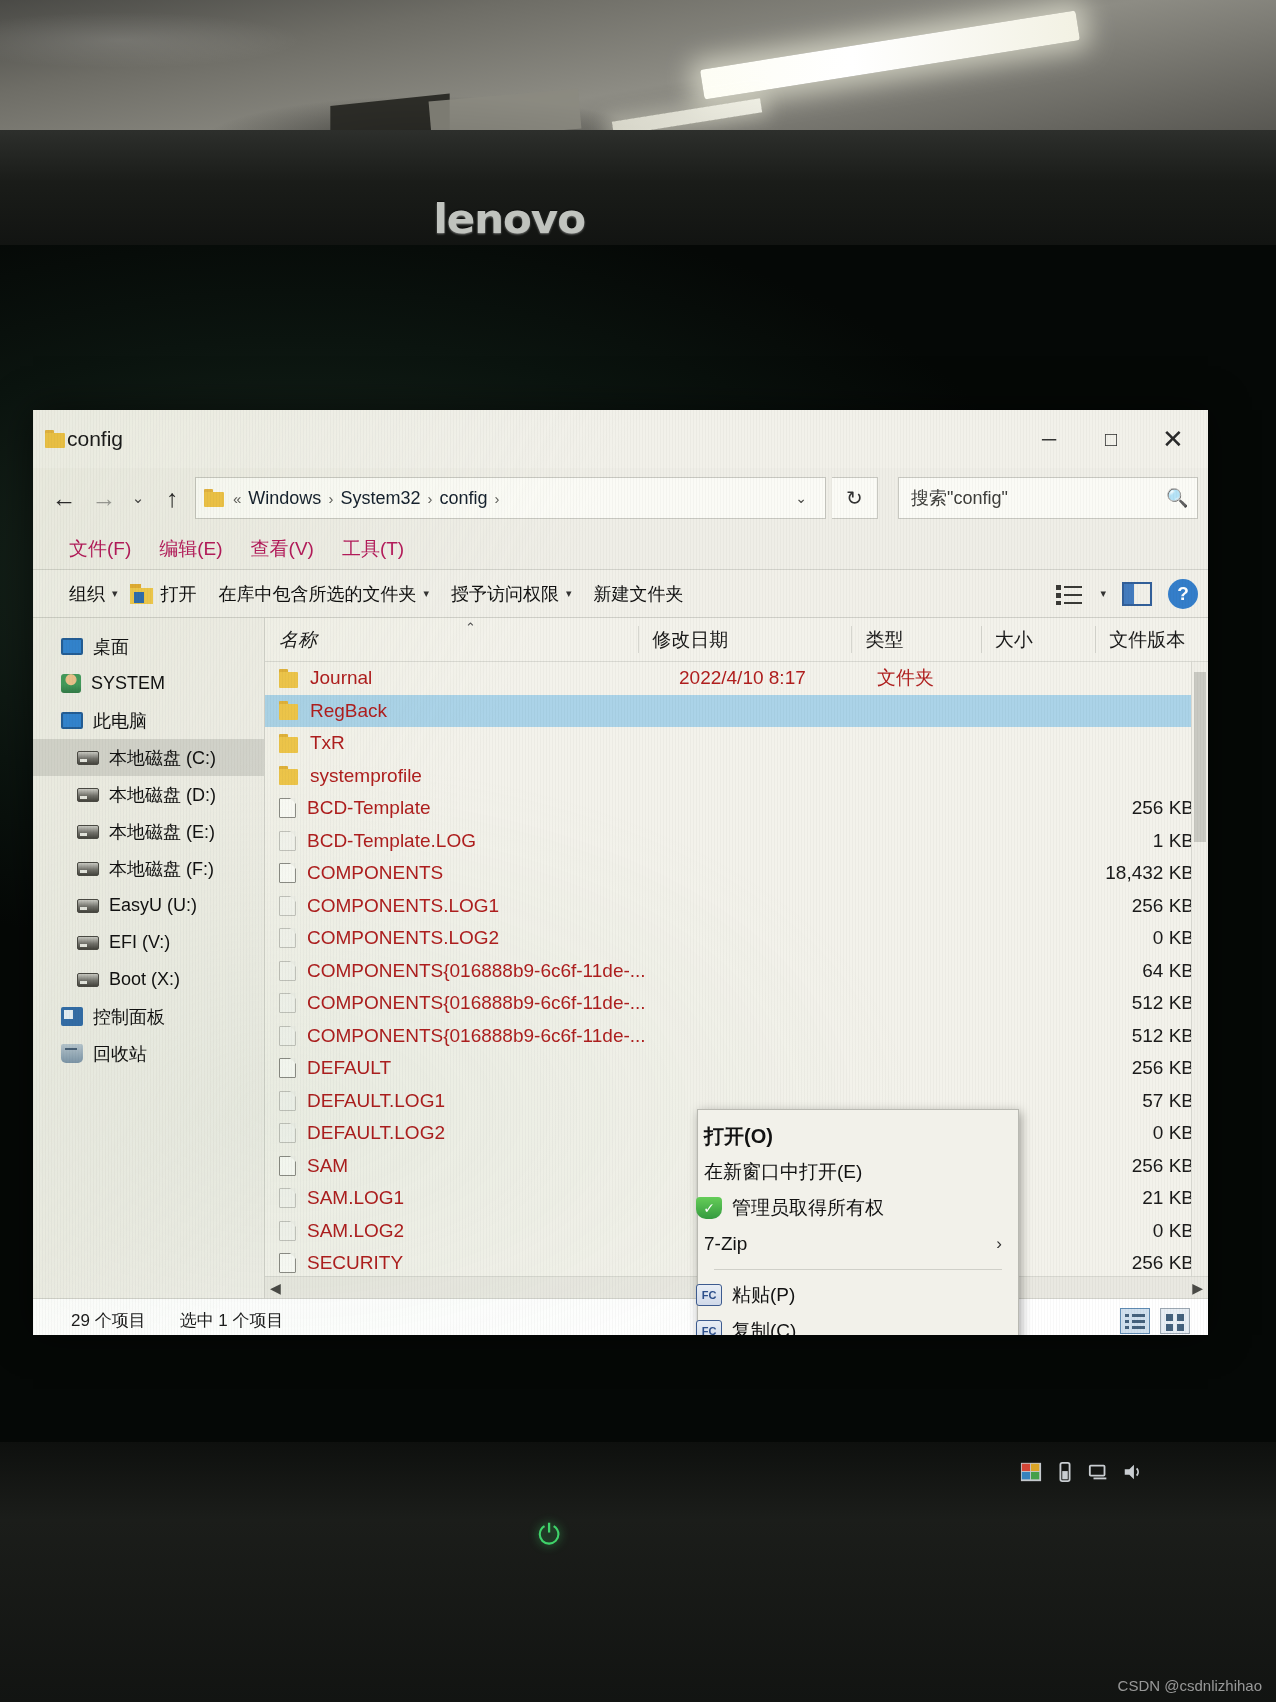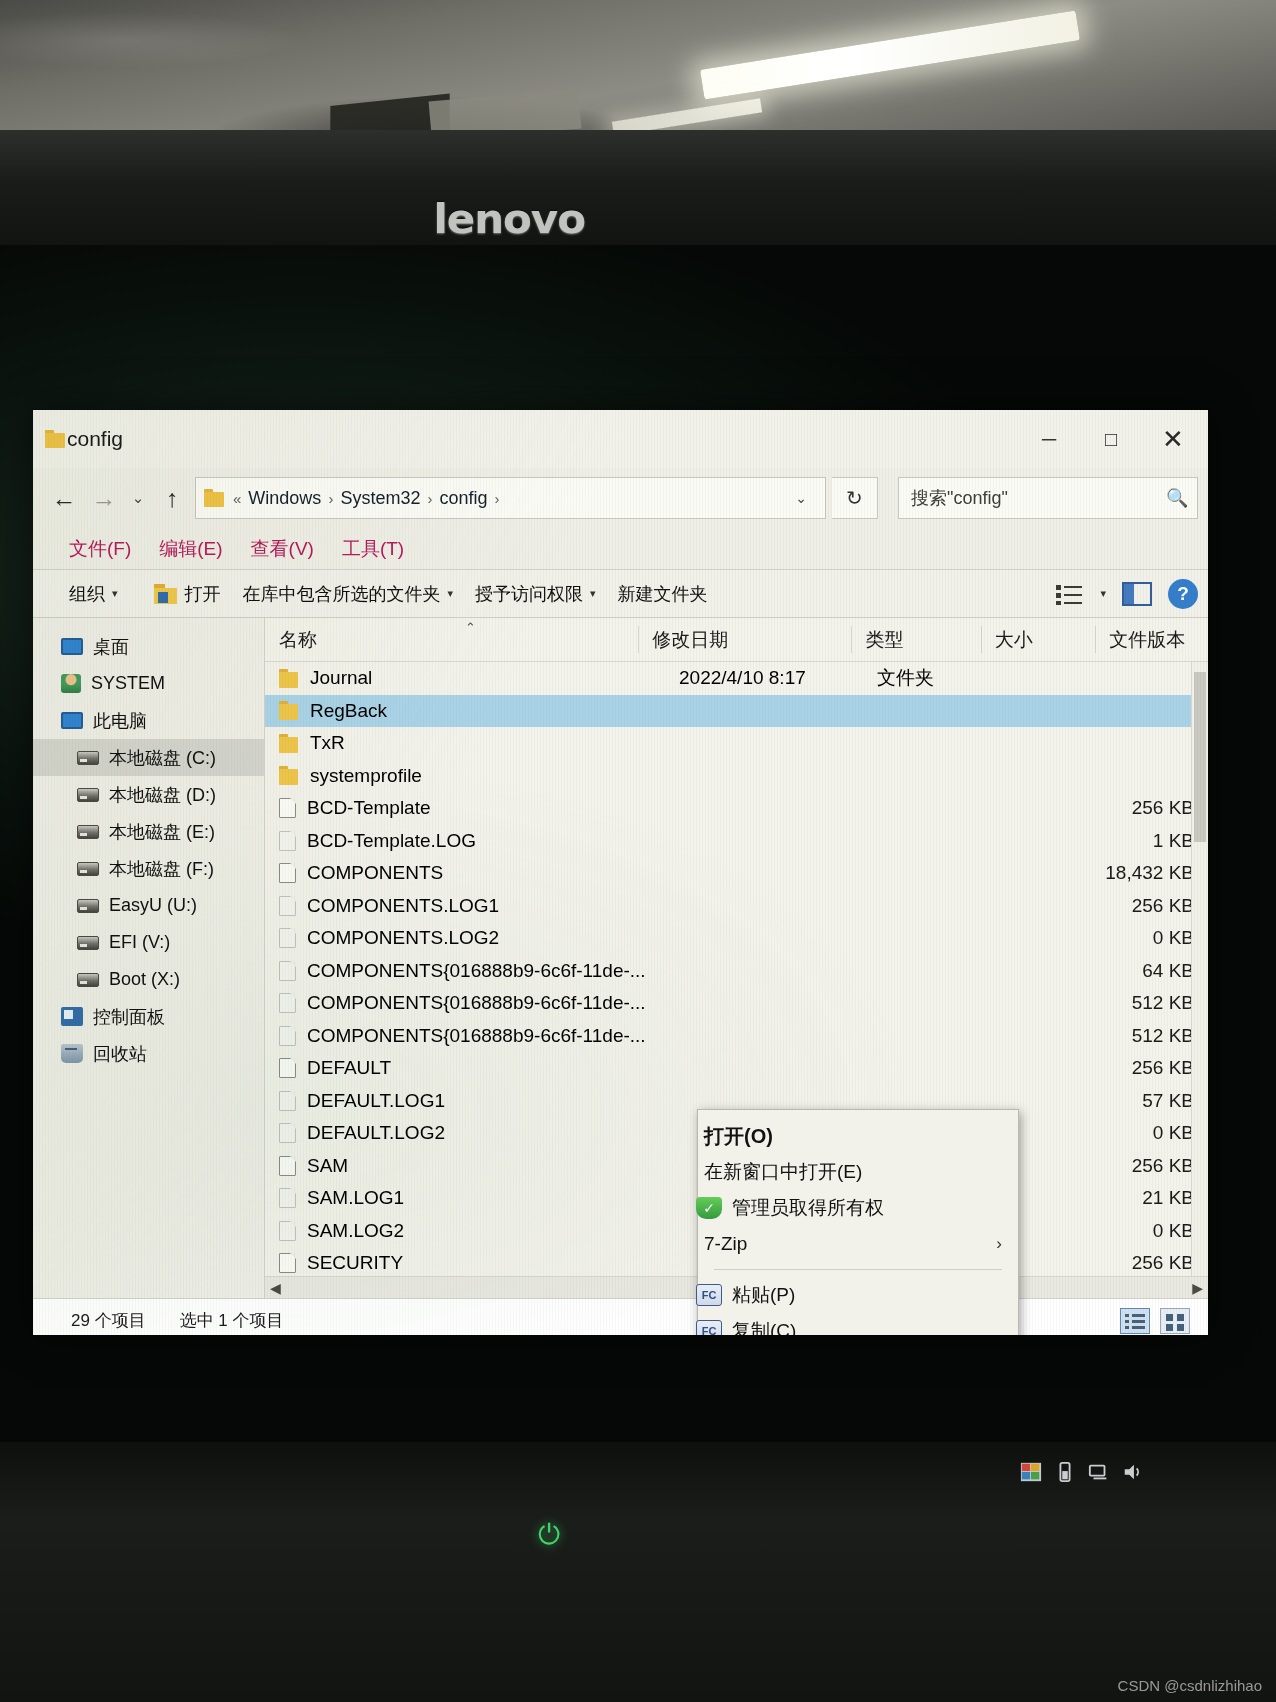--- a/index.html
+++ b/index.html
@@ -157,21 +157,21 @@
   .searchbox .ph { font-size:18px; color:#3d3d3a; white-space:nowrap;}
   .searchbox .mag { margin-left:auto; font-size:18px; color:#2f2f2c; }
 
   .menubar { height:42px; display:flex; align-items:center; padding-left:36px; gap:28px;
              font-size:19px; color:#be185d; border-bottom:1px solid #d2d2ca; }
   .menubar span { cursor:default; }
 
   .cmdbar { height:48px; display:flex; align-items:center; padding-left:36px; gap:0;
             font-size:18px; color:#101010; border-bottom:1px solid #cfcfc7; background:#f1f0e9;}
   .cmd { display:flex; align-items:center; gap:7px; padding:0 22px 0 0; white-space:nowrap;}
-  .cmd.first { padding-right:36px; }
+  .cmd.first { padding-right:12px; }
   .caret { font-size:11px; color:#333; }
   .cmd-ico { width:24px; height:20px; position:relative; }
   .cmd-ico .t{position:absolute;left:0;top:0;width:11px;height:5px;background:#e7ae2a;}
   .cmd-ico .b{position:absolute;left:0;top:4px;width:23px;height:16px;background:#f3c842;}
   .cmd-ico .p{position:absolute;left:4px;top:8px;width:10px;height:11px;background:#2d6fb5;}
   .cmd-right { margin-left:auto; display:flex; align-items:center; gap:16px; padding-right:10px;}
   .viewico { width:28px; height:22px; position:relative; }
   .viewico i{position:absolute;background:#3a3a36;display:block;}
   .paneico { width:30px; height:24px; border:2px solid #2f5f9e; position:relative;}
   .paneico:after{content:"";position:absolute;left:0;top:0;bottom:0;width:10px;background:#3f7cc4;}
@@ -198,28 +198,28 @@
   .ic-bin:after{content:"";position:absolute;left:4px;top:4px;width:12px;height:2px;background:#46607a;}
 
   .listpane { flex:1 1 auto; position:relative; background:#f3f2ea; overflow:hidden;}
   .colhead {
     height:44px; display:flex; align-items:center; font-size:19px; color:#1a1a1a;
     border-bottom:1px solid #d9d9d1; position:relative;
   }
   .colhead .sortmark{ position:absolute; left:200px; top:2px; font-size:13px; color:#555;}
   .ch { padding-left:14px; position:relative; height:100%; display:flex; align-items:center;}
   .ch + .ch:before{ content:""; position:absolute; left:0; top:8px; bottom:8px; width:1px; background:#d6d6ce;}
-  .ch.name { width:400px; }
+  .ch.name { width:400px;font-style:italic; }
   .ch.date { width:198px; }
   .ch.type { width:138px;margin-left:28px; }
   .ch.size { width:122px; justify-content:flex-start;}
   .ch.ver  { width:120px; }
 
   .rows { position:relative; }
-  .row { height:32.5px; display:flex; align-items:center; font-size:19px; color:#000000; }
+  .row { height:32.5px; display:flex; align-items:center; font-size:19px; color:#b91c1c; }
   .row.sel { background:#a8d4ea; }
   .row .nm { width:400px; display:flex; align-items:center; gap:11px; padding-left:14px; white-space:nowrap; overflow:hidden;}
   .row .dt { width:198px; padding-left:14px; white-space:nowrap;}
   .row .tp { width:138px; padding-left:14px; white-space:nowrap;}
   .fico { width:20px; height:19px; flex:none; position:relative;}
   .fico.folder .t{position:absolute;left:0;top:0;width:9px;height:4px;background:#e4b231;border-radius:1px 1px 0 0;}
   .fico.folder .b{position:absolute;left:0;top:3px;width:19px;height:16px;background:#f2c641;border-radius:1px;}
   .fico.file {
     border:1.6px solid #8d8d86; background:#fbfbf7; width:17px; height:20px; border-radius:1px;
   }

